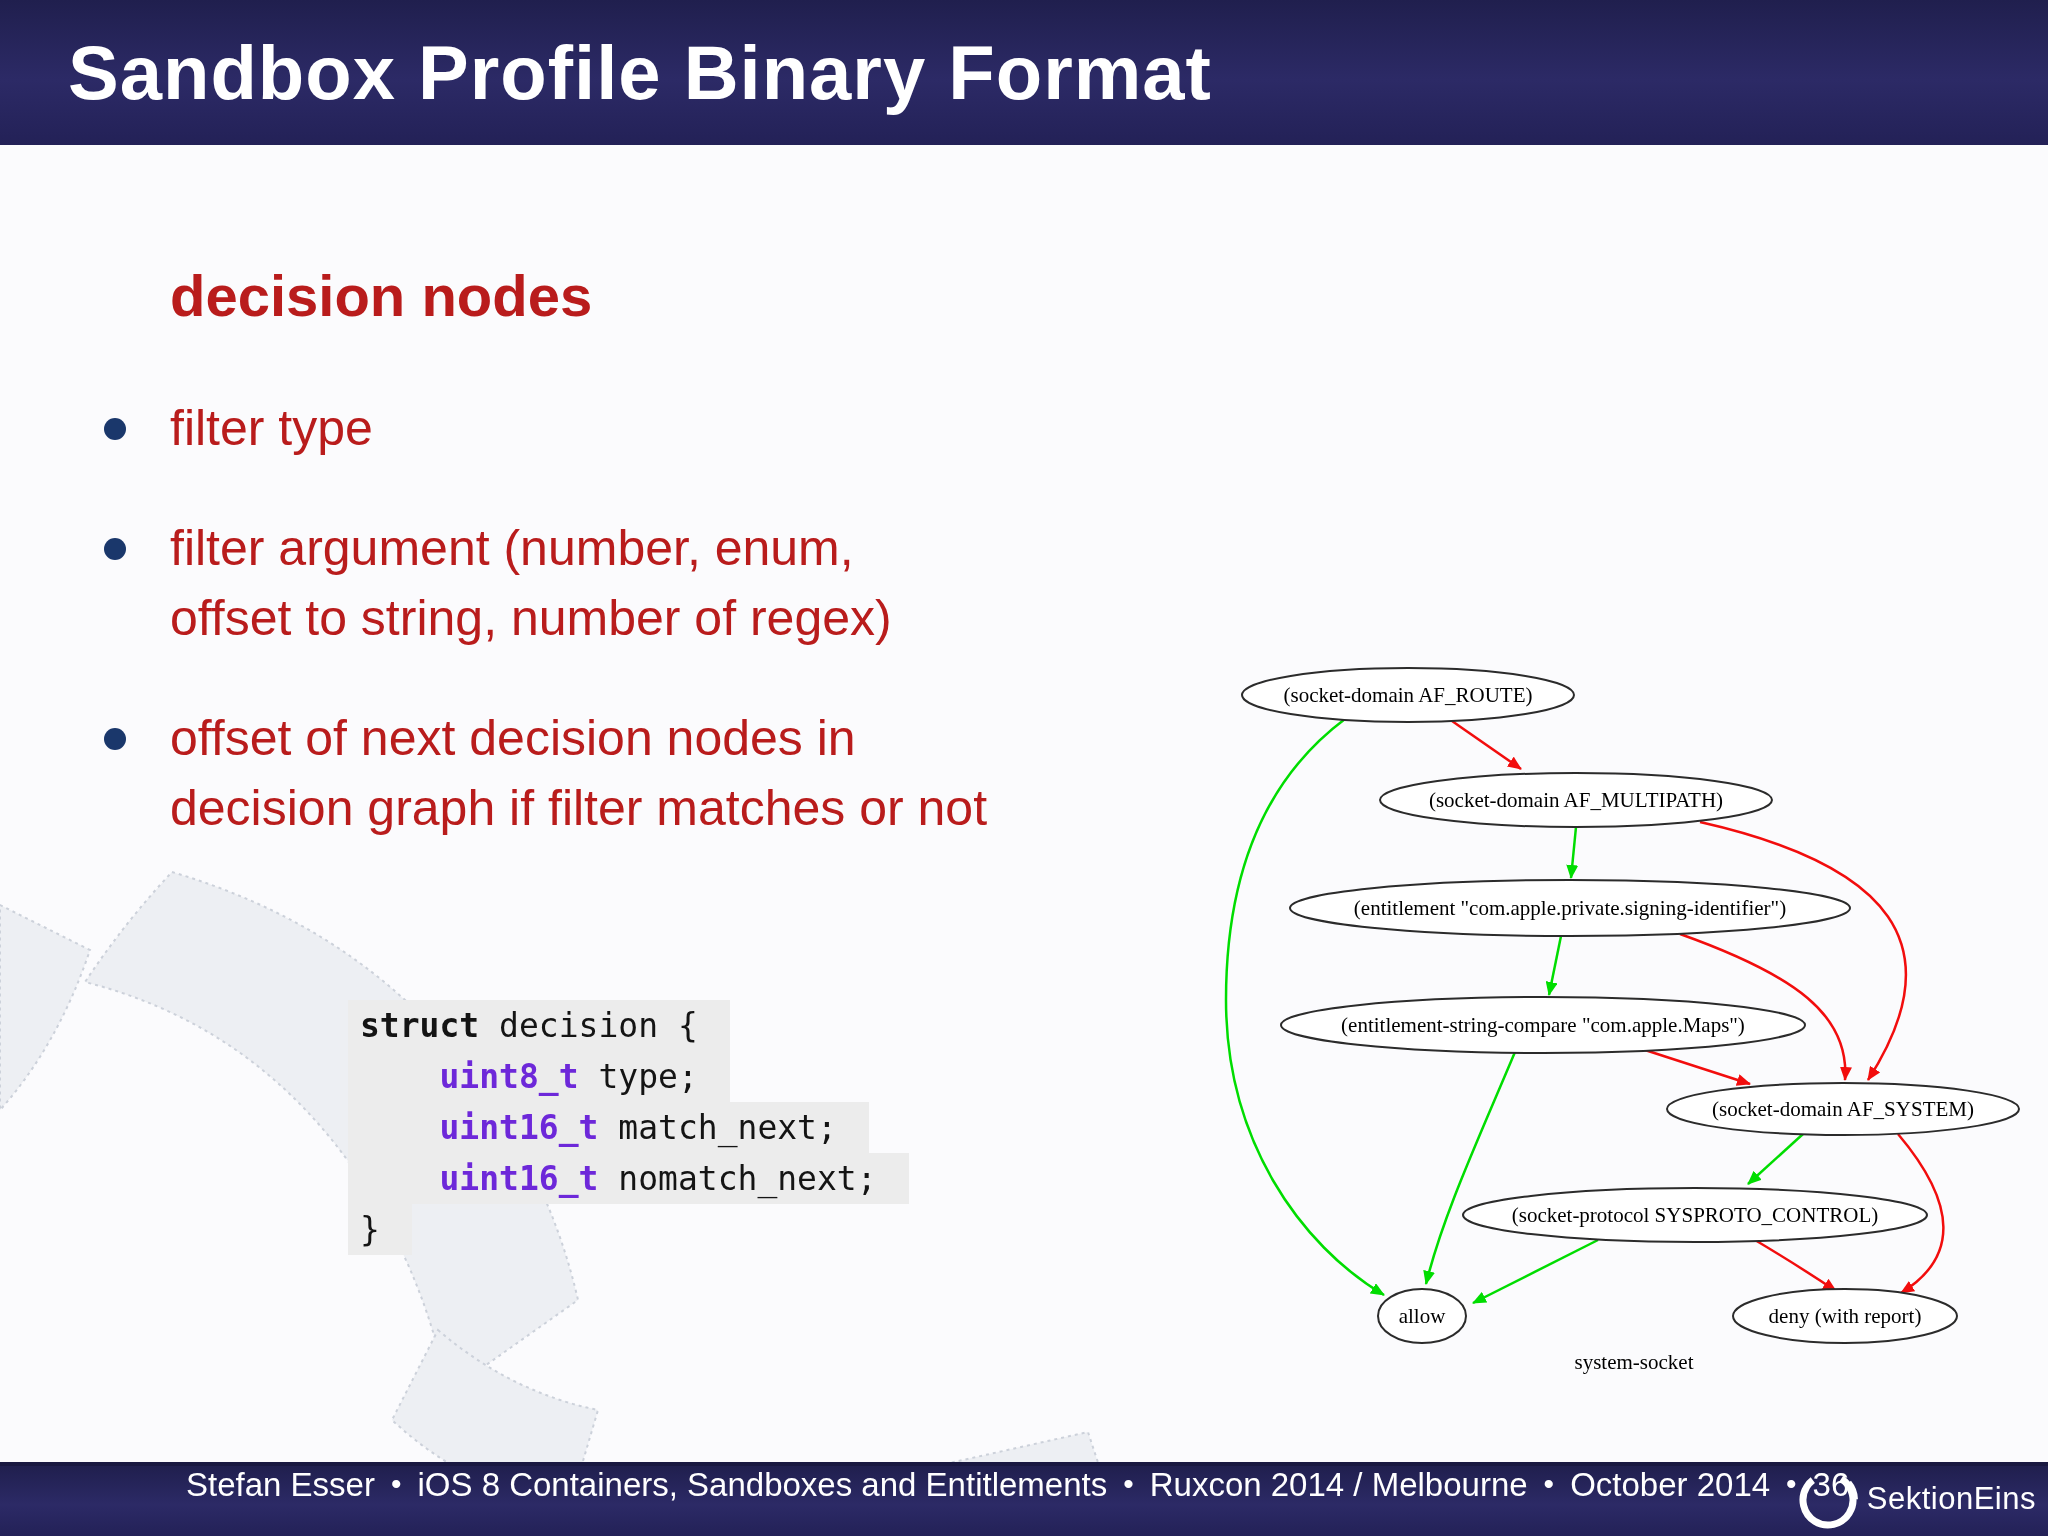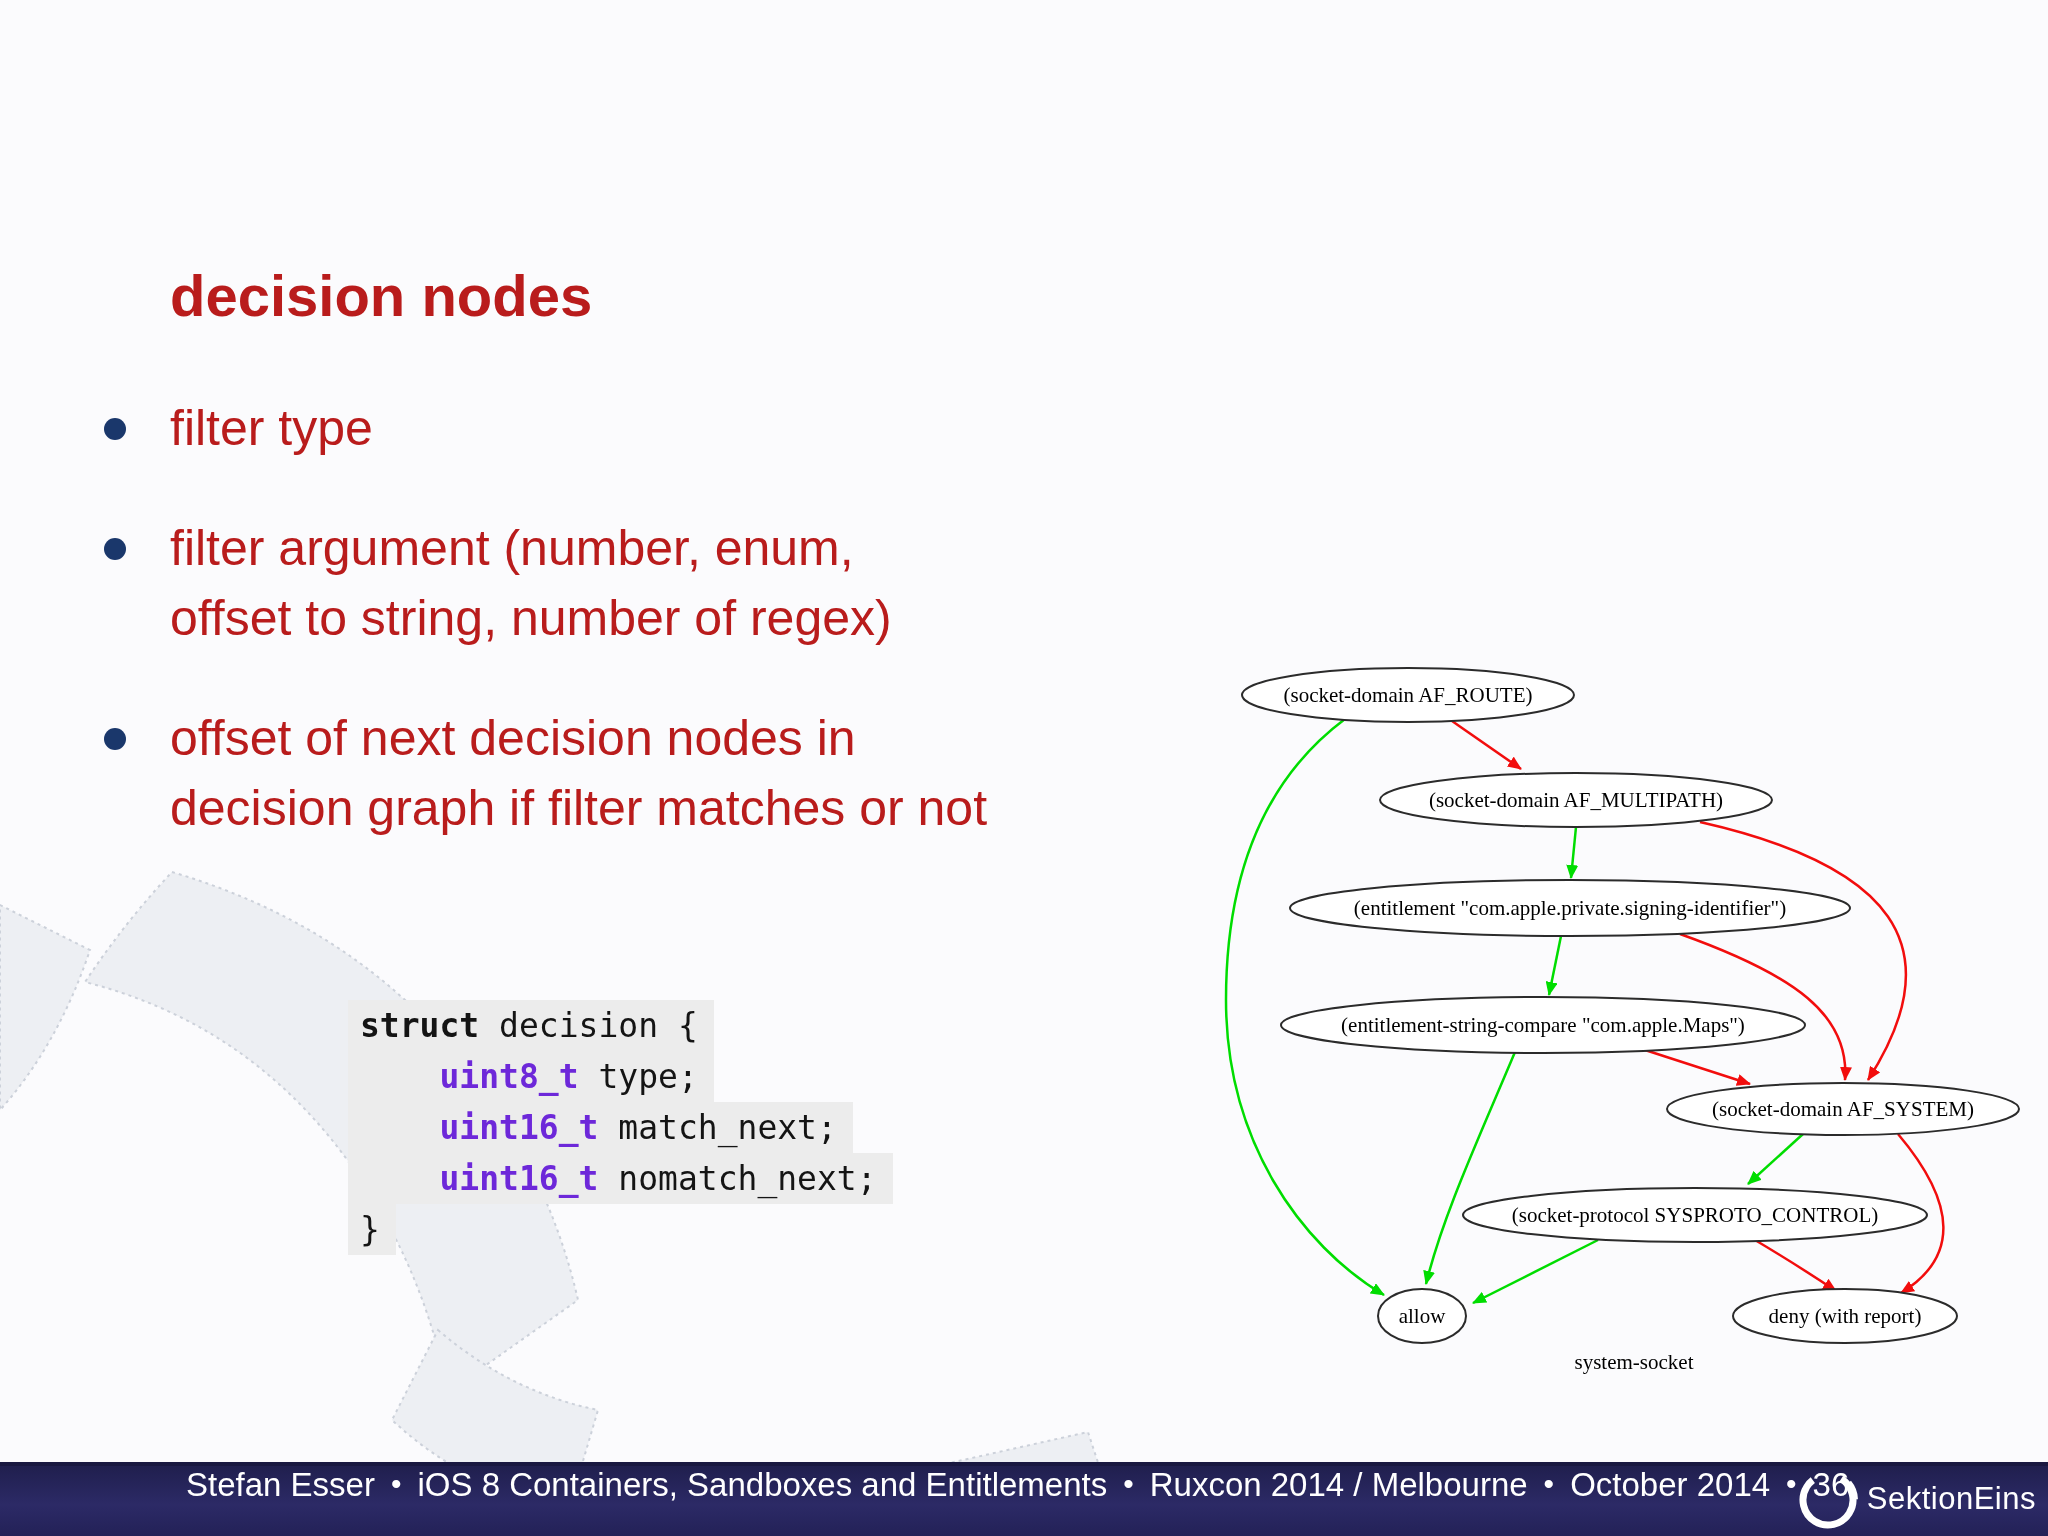--- a/index.html
+++ b/index.html
@@ -19,21 +19,21 @@
   
   .text-col{position:absolute;left:170px;top:262px;width:1120px;color:#b91c1c;z-index:3;}
   .text-col h2{margin:0 0 64px 0;font-size:58px;font-weight:bold;}
   .bullet{position:relative;margin:0 0 50px 0;font-size:50px;line-height:70px;white-space:pre-line;}
   .bullet .dot{position:absolute;left:-66px;top:25px;width:22px;height:22px;border-radius:50%;
                background:#1a376b;}
   
   .code{position:absolute;left:348px;top:1000px;z-index:3;
         font-family:"DejaVu Sans Mono",monospace;font-size:33px;line-height:49px;}
   .code-line{white-space:pre;}
-  .code-line .bg{display:inline-block;background:#ececec;padding:1px 16px 1px 12px;}
+  .code-line .bg{display:inline-block;background:#ececec;padding:1px 32px 1px 12px;}
   .tok-kw{font-weight:bold;color:#141414;}
   .tok-ty{font-weight:bold;color:#6d28d9;}
   .tok-pl{color:#141414;}
   
   .deco{position:absolute;left:0;top:0;z-index:1;}
   .deco path{fill:#edeff3;stroke:#ccd1da;stroke-width:2;stroke-dasharray:3 4;}
   
   .graph{position:absolute;left:0;top:0;z-index:2;}
   .graph ellipse{fill:#ffffff;stroke-width:2px;}
   .graph text{font-family:"Liberation Serif","DejaVu Serif",serif;font-size:21px;}
@@ -44,20 +44,23 @@
 
 <div class="slide">
 
   <svg class="deco" width="2048" height="1536" viewBox="0 0 2048 1536">
     <path d="M 0 905 L 90 950 Q 58 1045 0 1110 Z"></path>
     <path d="M 172 872 Q 335 920 440 1035 Q 545 1155 578 1300 L 448 1392 Q 420 1250 332 1140 Q 235 1020 85 982 Q 125 922 172 872 Z"></path>
     <path d="M 438 1330 Q 510 1392 598 1410 L 568 1512 Q 465 1488 392 1420 Z"></path>
     <path d="M 945 1464 L 1088 1432 L 1122 1536 L 965 1536 Z"></path>
   </svg>
 
+  <div class="bar header">
+    <h1>Sandbox Profile Binary Format</h1>
+  </div>
 
   <div class="text-col">
     <h2>decision nodes</h2>
     <div id="bullets">
         <div class="bullet"><span class="dot"></span>filter type</div>
         <div class="bullet"><span class="dot"></span>filter argument (number, enum,
 offset to string, number of regex)</div>
         <div class="bullet"><span class="dot"></span>offset of next decision nodes in
 decision graph if filter matches or not</div>
       </div>

